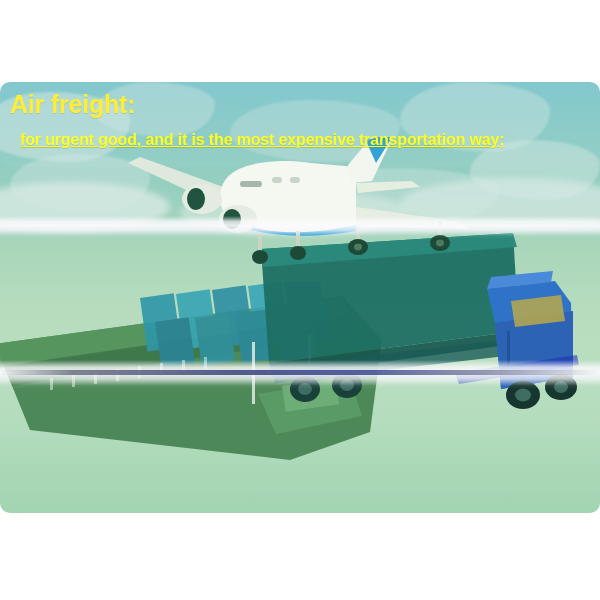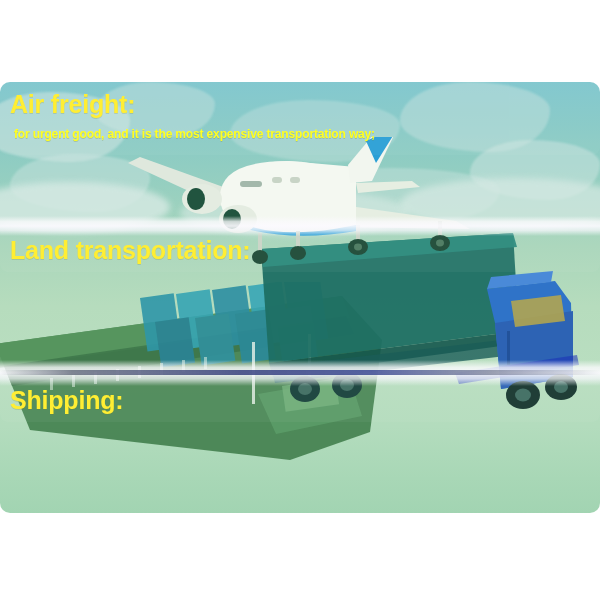--- a/index.html
+++ b/index.html
@@ -102,27 +102,28 @@
   .panel h2{
     margin:4px 0 1px 0;
     font-size:25px;
     line-height:29px;
     font-weight:bold;
     letter-spacing:-0.2px;
     color:#ffee33;
     text-shadow:0 1px 0 rgba(120,130,40,.22);
   }
   .panel p{
-    margin:4px;
-    font-size:12px;
+    margin:10px;
+    font-size:16px;
     line-height:22px;
     font-weight:bold;
     letter-spacing:-0.15px;
     color:#ffff22;
     text-shadow:0 1px 0 rgba(110,125,40,.25);
+    text-decoration:underline;
   }
 </style>
 </head>
 <body>
 
 <div id="canvas">
 
   <div id="banner">
 
     <div class="map-blob" style="left:-20px;top:10px;width:150px;height:70px;"></div>
@@ -244,21 +245,19 @@
     <div class="sep" id="sep1"></div>
     <div class="sep" id="sep2"></div>
     <div id="waterline"></div>
 
     <div class="panel" id="panel-air">
       <h2>Air freight:</h2>
       <p>for urgent good, and it is the most expensive transportation way;</p>
     </div>
 
     <div class="panel" id="panel-land">
-      <h2>Land transportation:</h2>
     </div>
 
     <div class="panel" id="panel-sea">
-      <h2>Shipping:</h2>
     </div>
 
   </div>
 </div>
 
 </body></html>

